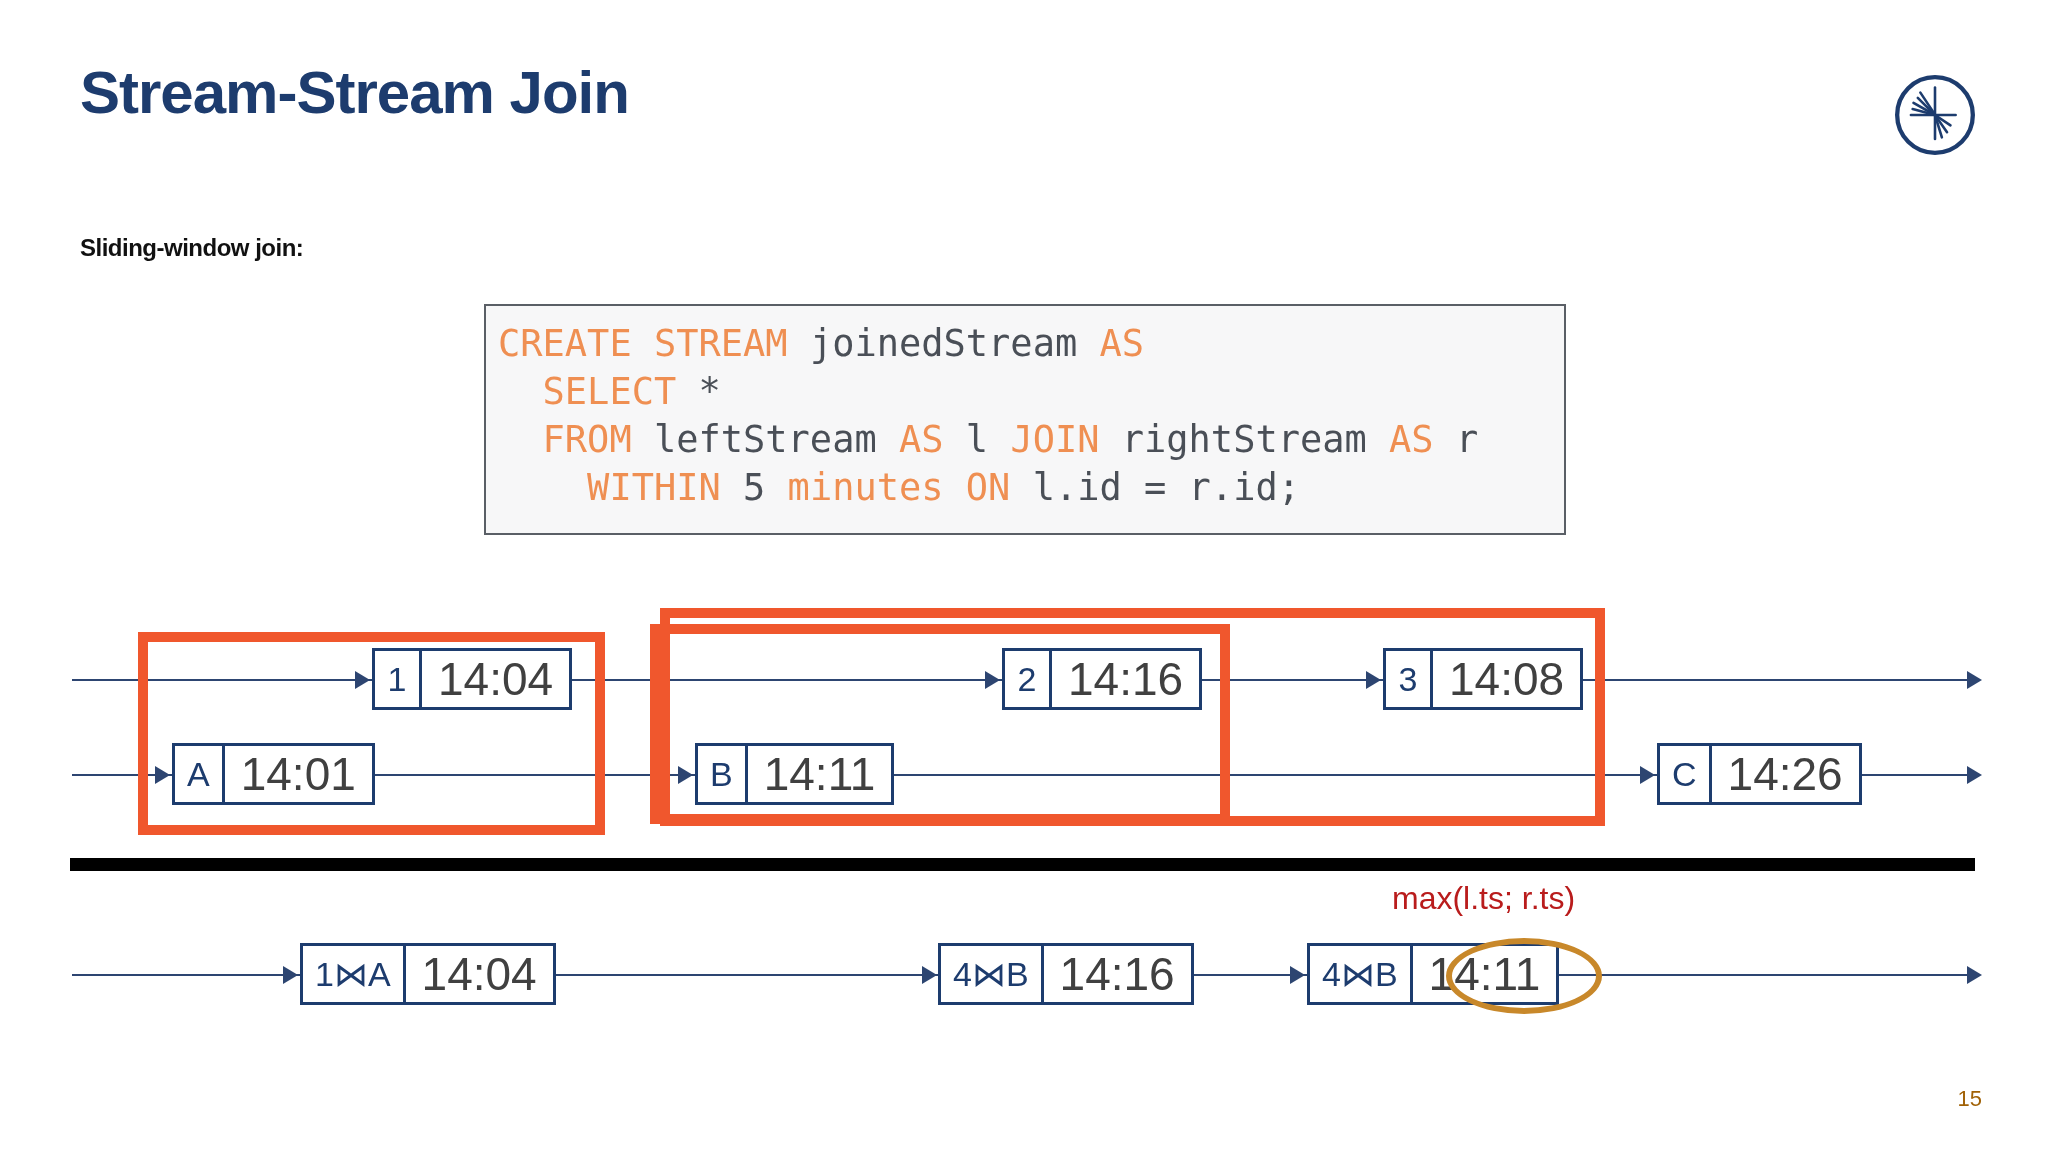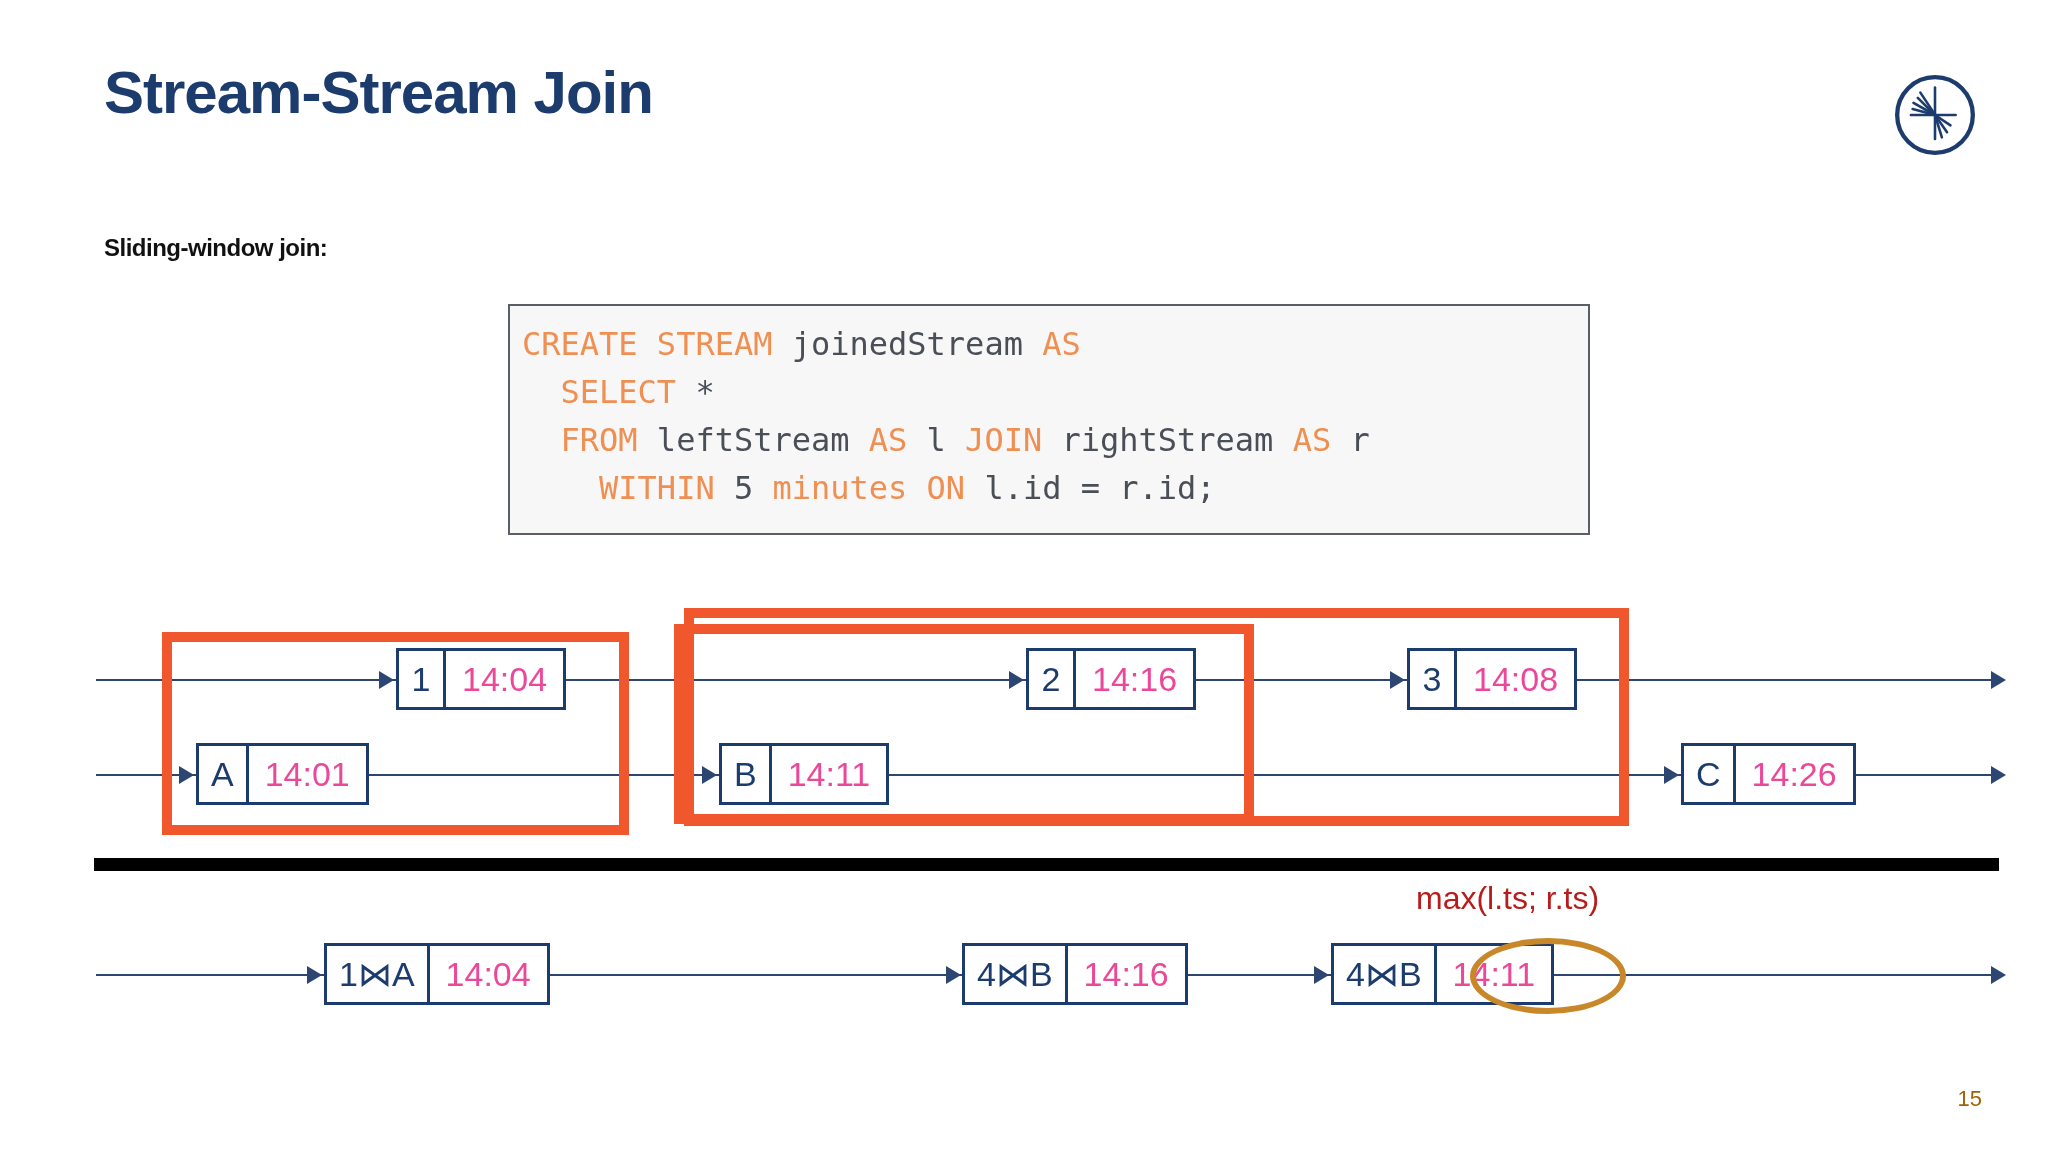--- a/index.html
+++ b/index.html
@@ -2,21 +2,21 @@
 <html><head>
 <meta charset="utf-8">
 <style>
   html,body{margin:0;padding:0;}
   body{
     width:2048px;height:1152px;
     background:#ffffff;
     font-family:"Liberation Sans", sans-serif;
     overflow:hidden;position:relative;
   }
-  .slide{position:absolute;inset:0;margin-left:24px;}
+  .slide{position:absolute;inset:0;}
 
   
   #title{
     position:absolute;left:80px;top:58px;
     font-size:60px;font-weight:bold;color:#1d3c6e;
     letter-spacing:-1px;
   }
   #logo{
     position:absolute;right:70px;top:72px;
     width:86px;height:86px;
@@ -28,21 +28,21 @@
   }
 
   
   #code{
     position:absolute;left:484px;top:304px;
     width:1082px;height:231px;
     background:#f7f7f8;
     border:2px solid #5a5f66;
     box-sizing:border-box;
     font-family:"DejaVu Sans Mono","Liberation Mono",monospace;
-    font-size:32px;line-height:48px;
+    font-size:37px;line-height:48px;
     color:#4a4f57;
     padding:14px 0 0 12px;
     white-space:pre;
   }
   .kw{color:#ef8f52;}
   .id{color:#4a4f57;}
 
   
   .ln{position:absolute;background:#2d4571;height:2px;}
   .arrowhead{
@@ -61,21 +61,21 @@
     z-index:4;
   }
   .evbox .k{
     display:flex;align-items:center;justify-content:center;
     border-right:3px solid #1d3c6e;
     font-size:34px;color:#1d3c6e;
     padding:0 12px;min-width:20px;
   }
   .evbox .v{
     display:flex;align-items:center;justify-content:center;
-    font-size:34px;color:#ec4899;
+    font-size:46px;color:#404040;
     padding:0 16px;
   }
   .win{
     position:absolute;
     border:10px solid #f0572d;
     box-sizing:border-box;
     background:transparent;
     z-index:3;
   }
   #divider{

